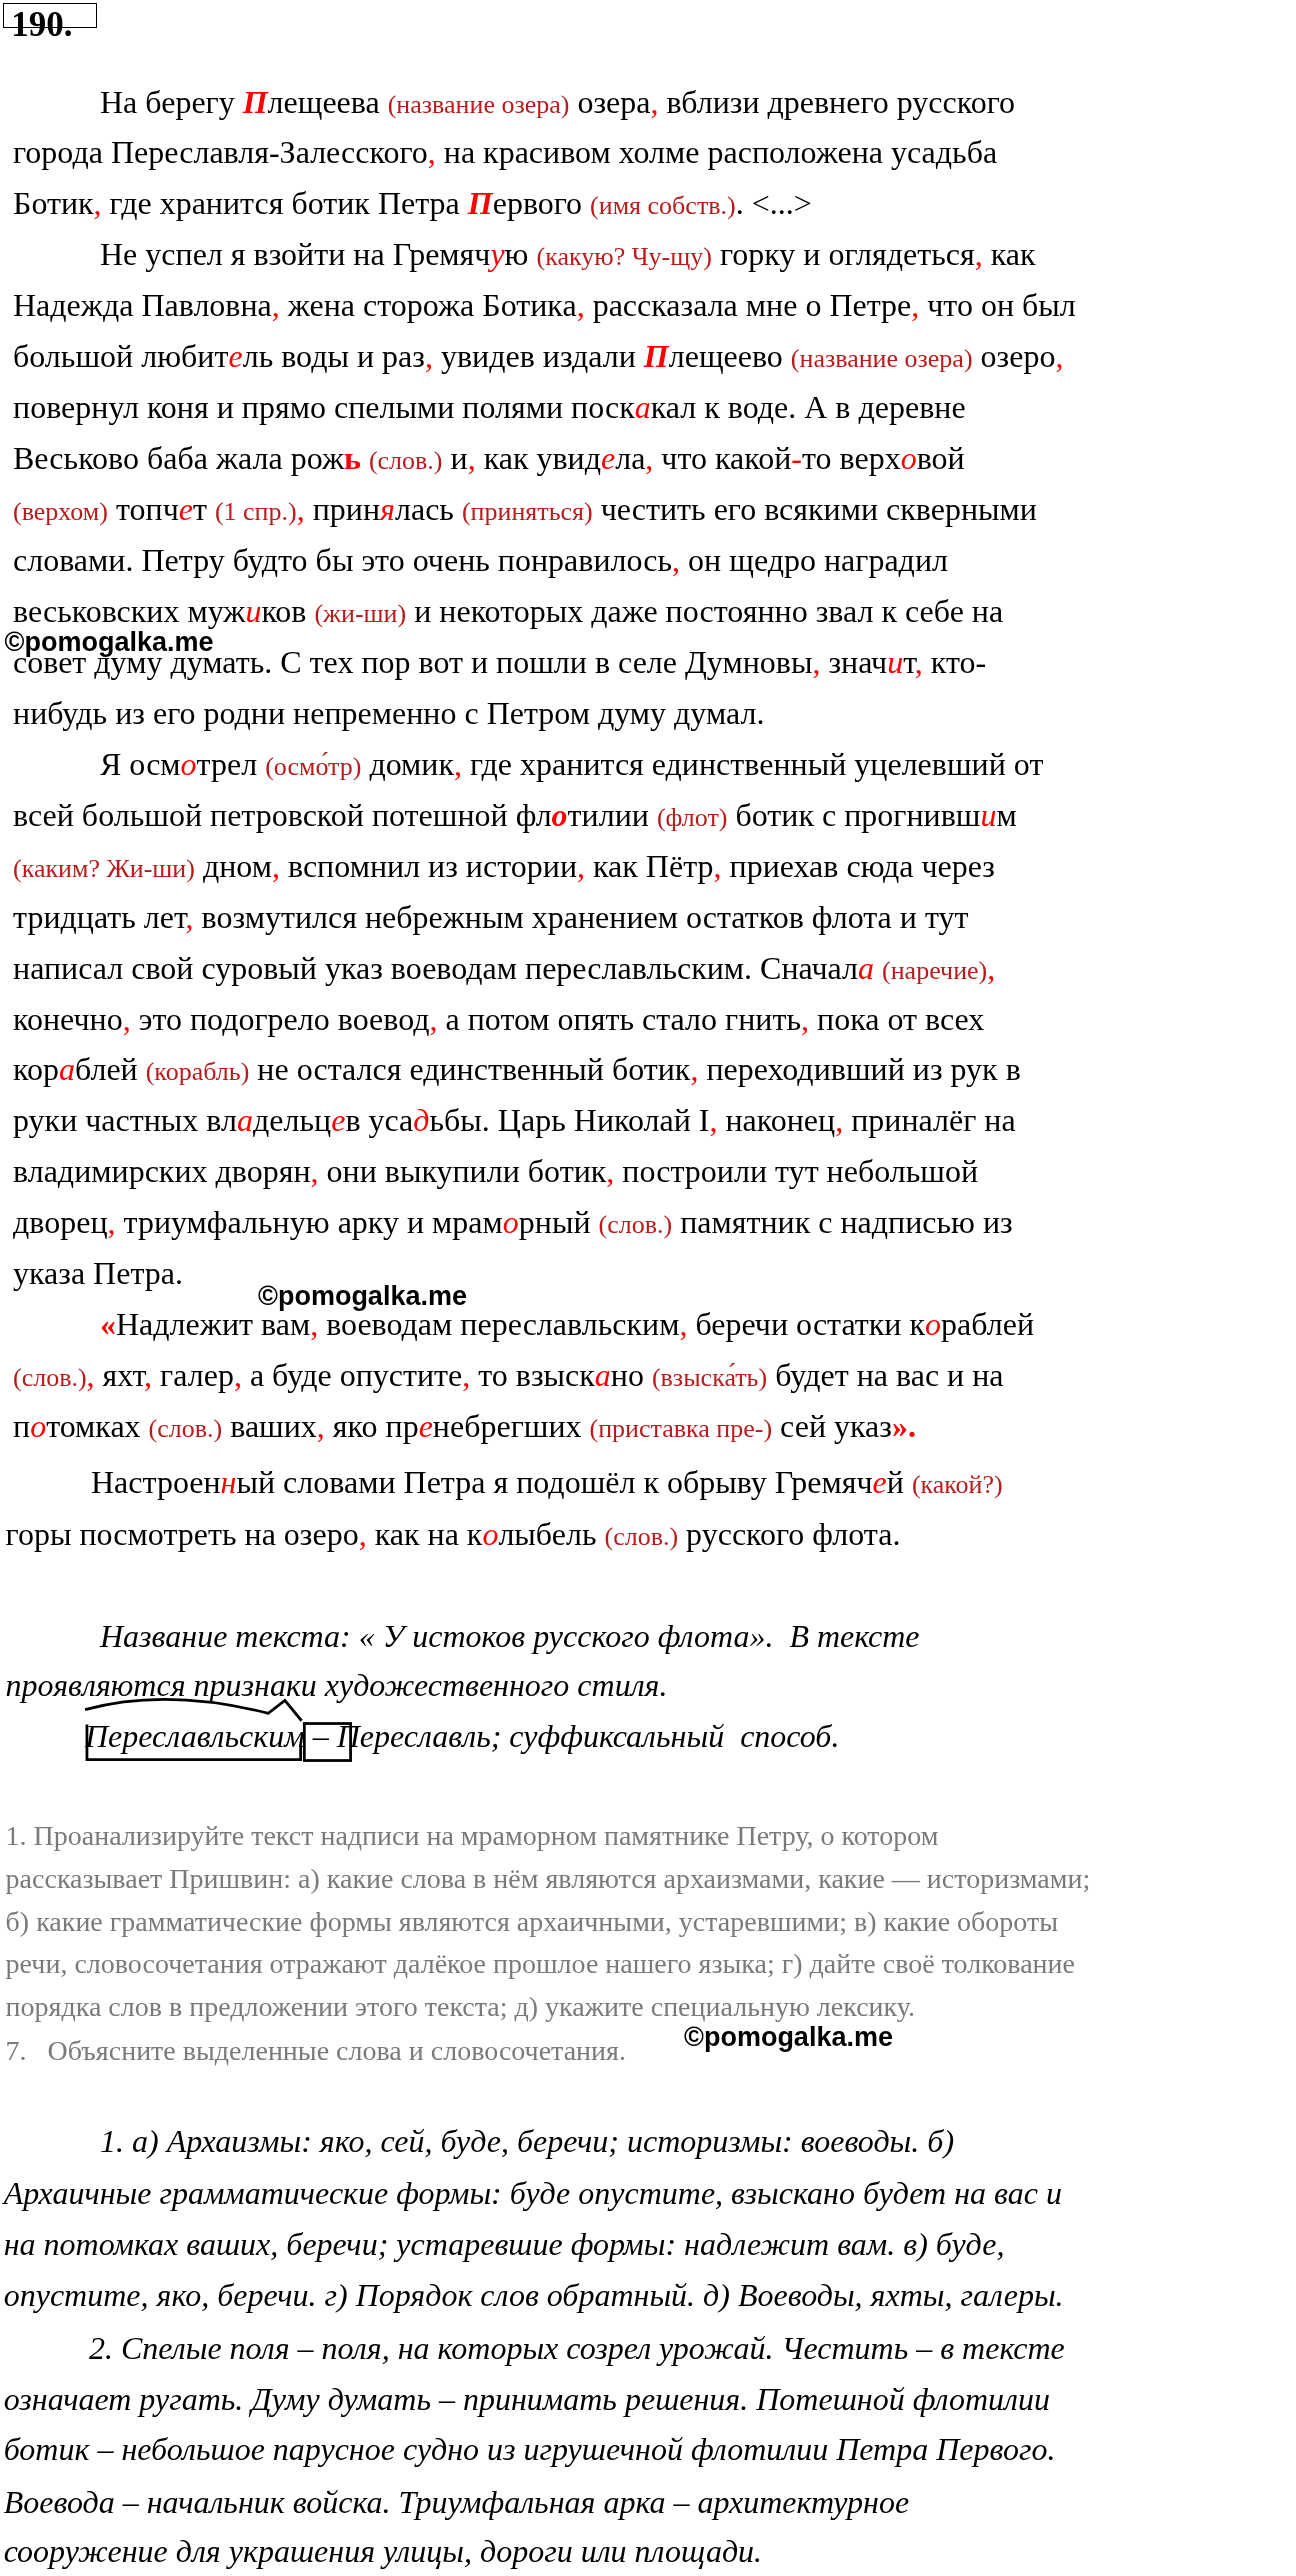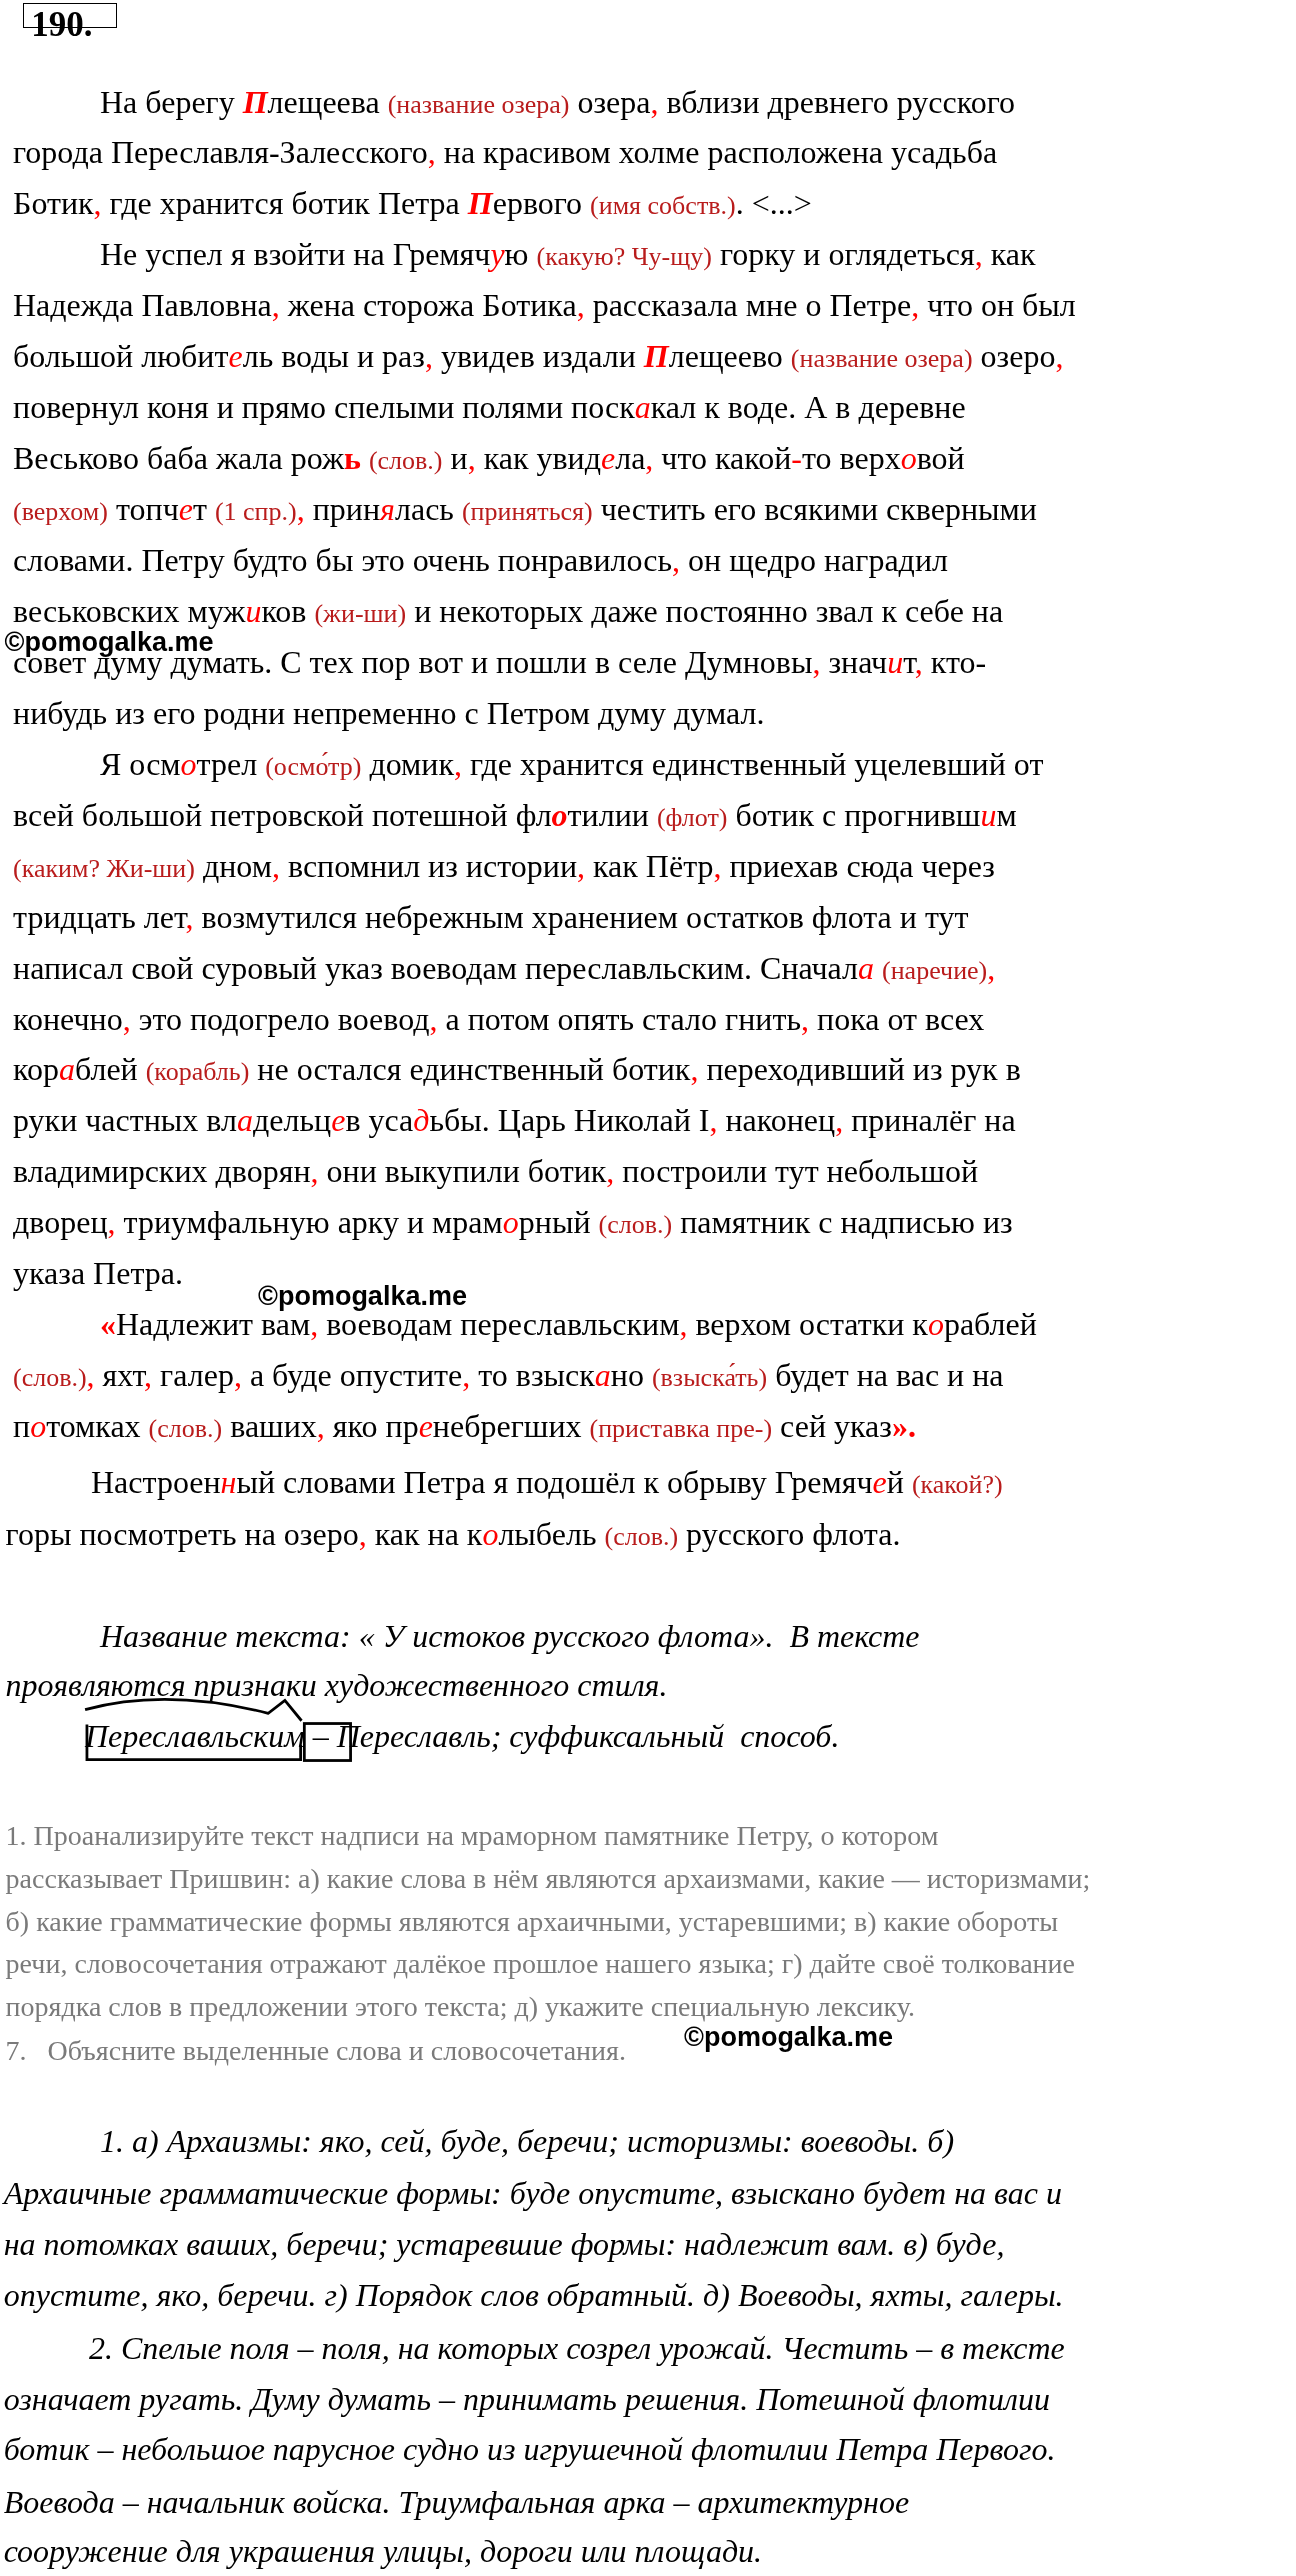--- a/index.html
+++ b/index.html
@@ -1,21 +1,21 @@
 <!DOCTYPE html>
 <html style="font-size:15px"><head>
 <meta charset="utf-8">
 <style>
   html, body { margin: 0; padding: 0; background: #ffffff; }
   body { width: 1297px; height: 2576px; position: relative; overflow: hidden;
          font-family: "Liberation Serif", "DejaVu Serif", serif; color: #000; }
   .ex-num { position: absolute; left: 2.8px; top: 2.8px; width: 94px; height: 25px;
             border: 1.9px solid #000; box-sizing: border-box;
             font-family: "Liberation Serif", serif; font-weight: bold; font-size: 35px;
-            line-height: 41px; padding-left: 7.4px; margin-left: 20px; }
+            line-height: 41px; padding-left: 7.4px; }
   .line { position: absolute; white-space: pre; font-size: 32px; line-height: 41px; }
   .line span { white-space: pre; }
   .s-red { color: #ff0000; }
   .s-redi { color: #ff0000; font-style: italic; }
   .s-redbi { color: #ff0000; font-style: italic; font-weight: bold; }
   .s-redb { color: #ff0000; font-weight: bold; }
   .s-b { font-weight: normal; }
   .s-hint { color: #b91c1c; font-size: 26px; }
   .task { position: absolute; white-space: pre; font-size: 28px; line-height: 37px; color: #7a7a7a; }
   .ans { position: absolute; white-space: pre; font-size: 32px; line-height: 41px; font-style: italic; }
@@ -46,21 +46,21 @@
     <div class="line" style="left: 13px; top: 795px;"><span>всей большой петровской </span><span class="s-b">потешной фл</span><span class="s-redbi">о</span><span class="s-b">тилии</span><span> </span><span class="s-hint">(флот)</span><span> </span><span class="s-b">ботик</span><span> с прогнивш</span><span class="s-redi">и</span><span>м</span></div>
     <div class="line" style="left: 13px; top: 846px;"><span class="s-hint">(каким? Жи-ши)</span><span> дном</span><span class="s-red">,</span><span> вспомнил из истории</span><span class="s-red">,</span><span> как Пётр</span><span class="s-red">,</span><span> приехав сюда через</span></div>
     <div class="line" style="left: 13px; top: 897px;"><span>тридцать лет</span><span class="s-red">,</span><span> возмутился небрежным хранением остатков флота и тут</span></div>
     <div class="line" style="left: 13px; top: 948px;"><span>написал свой суровый указ </span><span class="s-b">воеводам</span><span> переславльским. Сначал</span><span class="s-redi">а</span><span> </span><span class="s-hint">(наречие)</span><span class="s-red">,</span></div>
     <div class="line" style="left: 13px; top: 999px;"><span>конечно</span><span class="s-red">,</span><span> это подогрело воевод</span><span class="s-red">,</span><span> а потом опять стало гнить</span><span class="s-red">,</span><span> пока от всех</span></div>
     <div class="line" style="left: 13px; top: 1049px;"><span>кор</span><span class="s-redi">а</span><span>блей </span><span class="s-hint">(корабль)</span><span> не остался единственный ботик</span><span class="s-red">,</span><span> переходивший из рук в</span></div>
     <div class="line" style="left: 13px; top: 1100px;"><span>руки частных вл</span><span class="s-redi">а</span><span>дельц</span><span class="s-redi">е</span><span>в уса</span><span class="s-redi">д</span><span>ьбы. Царь Николай I</span><span class="s-red">,</span><span> наконец</span><span class="s-red">,</span><span> приналёг на</span></div>
     <div class="line" style="left: 13px; top: 1151px;"><span>владимирских дворян</span><span class="s-red">,</span><span> они выкупили ботик</span><span class="s-red">,</span><span> построили тут небольшой</span></div>
     <div class="line" style="left: 13px; top: 1202px;"><span>дворец</span><span class="s-red">,</span><span> </span><span class="s-b">триумфальную арку</span><span> и мрам</span><span class="s-redi">о</span><span>рный </span><span class="s-hint">(слов.)</span><span> памятник с надписью из</span></div>
     <div class="line" style="left: 13px; top: 1253px;"><span>указа Петра.</span></div>
-    <div class="line" style="left: 100px; top: 1304px;"><span class="s-redb">«</span><span>Надлежит вам</span><span class="s-red">,</span><span> воеводам переславльским</span><span class="s-red">,</span><span> верхом остатки к</span><span class="s-redi">о</span><span>раблей</span></div>
+    <div class="line" style="left: 100px; top: 1304px;"><span class="s-redb">«</span><span>Надлежит вам</span><span class="s-red">,</span><span> воеводам переславльским</span><span class="s-red">,</span><span> беречи остатки к</span><span class="s-redi">о</span><span>раблей</span></div>
     <div class="line" style="left: 13px; top: 1355px;"><span class="s-hint">(слов.)</span><span class="s-red">,</span><span> яхт</span><span class="s-red">,</span><span> галер</span><span class="s-red">,</span><span> а буде опустите</span><span class="s-red">,</span><span> то взыск</span><span class="s-redi">а</span><span>но </span><span class="s-hint">(взыска́ть)</span><span> будет на вас и на</span></div>
     <div class="line" style="left: 13px; top: 1406px;"><span>п</span><span class="s-redi">о</span><span>томках </span><span class="s-hint">(слов.)</span><span> ваших</span><span class="s-red">,</span><span> яко пр</span><span class="s-redi">е</span><span>небрегших </span><span class="s-hint">(приставка пре-)</span><span> сей указ</span><span class="s-redb">».</span></div>
     <div class="line" style="left: 91px; top: 1462px;"><span>Настроен</span><span class="s-redi">н</span><span>ый словами Петра я подошёл к обрыву Гремяч</span><span class="s-redi">е</span><span>й </span><span class="s-hint">(какой?)</span></div>
     <div class="line" style="left: 5.6px; top: 1514px;"><span>горы посмотреть на озеро</span><span class="s-red">,</span><span> как на к</span><span class="s-redi">о</span><span>лыбель </span><span class="s-hint">(слов.)</span><span> русского флота.</span></div>
   </div>
 <div id="title-answer">
     <div class="ans" style="left: 100px; top: 1616px;"><span>Название текста: « У истоков русского флота».  В тексте</span></div>
     <div class="ans" style="left: 5.6px; top: 1665px;"><span>проявляются признаки художественного стиля.</span></div>
     <div class="ans" style="left: 85px; top: 1716px;"><span>Переславльским</span><span> – Переславль; суффиксальный  способ.</span></div>
   </div>

